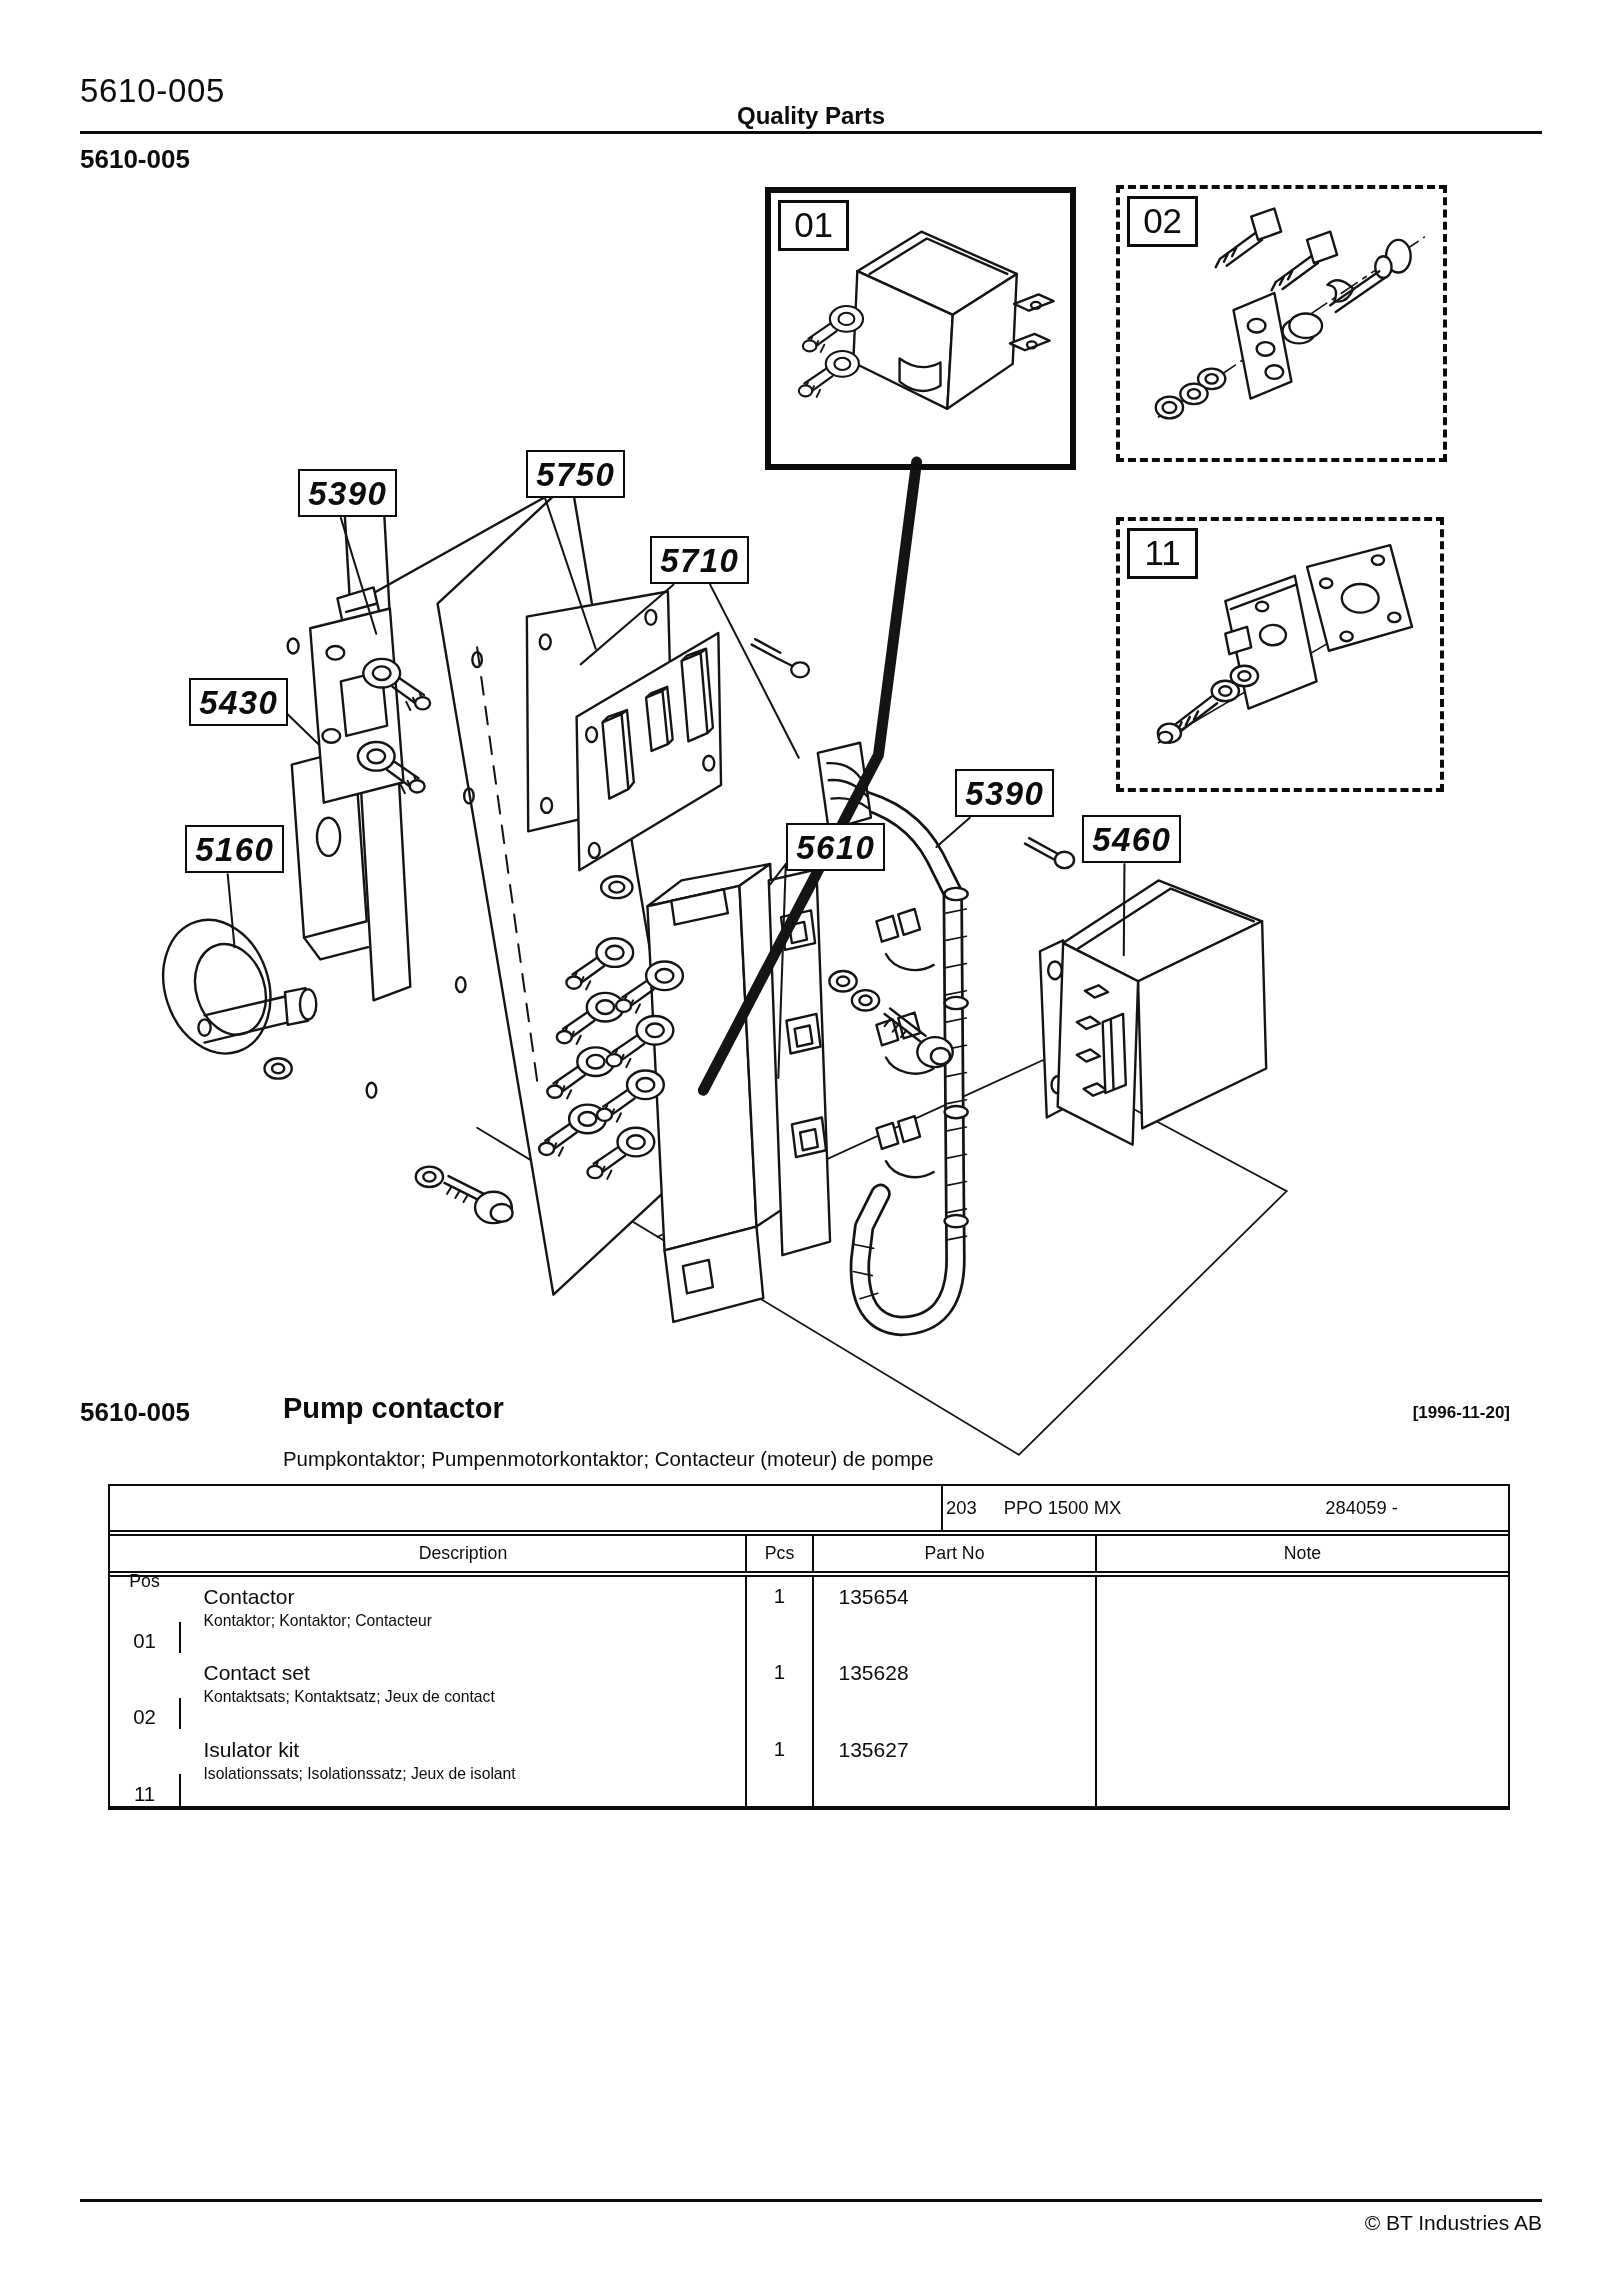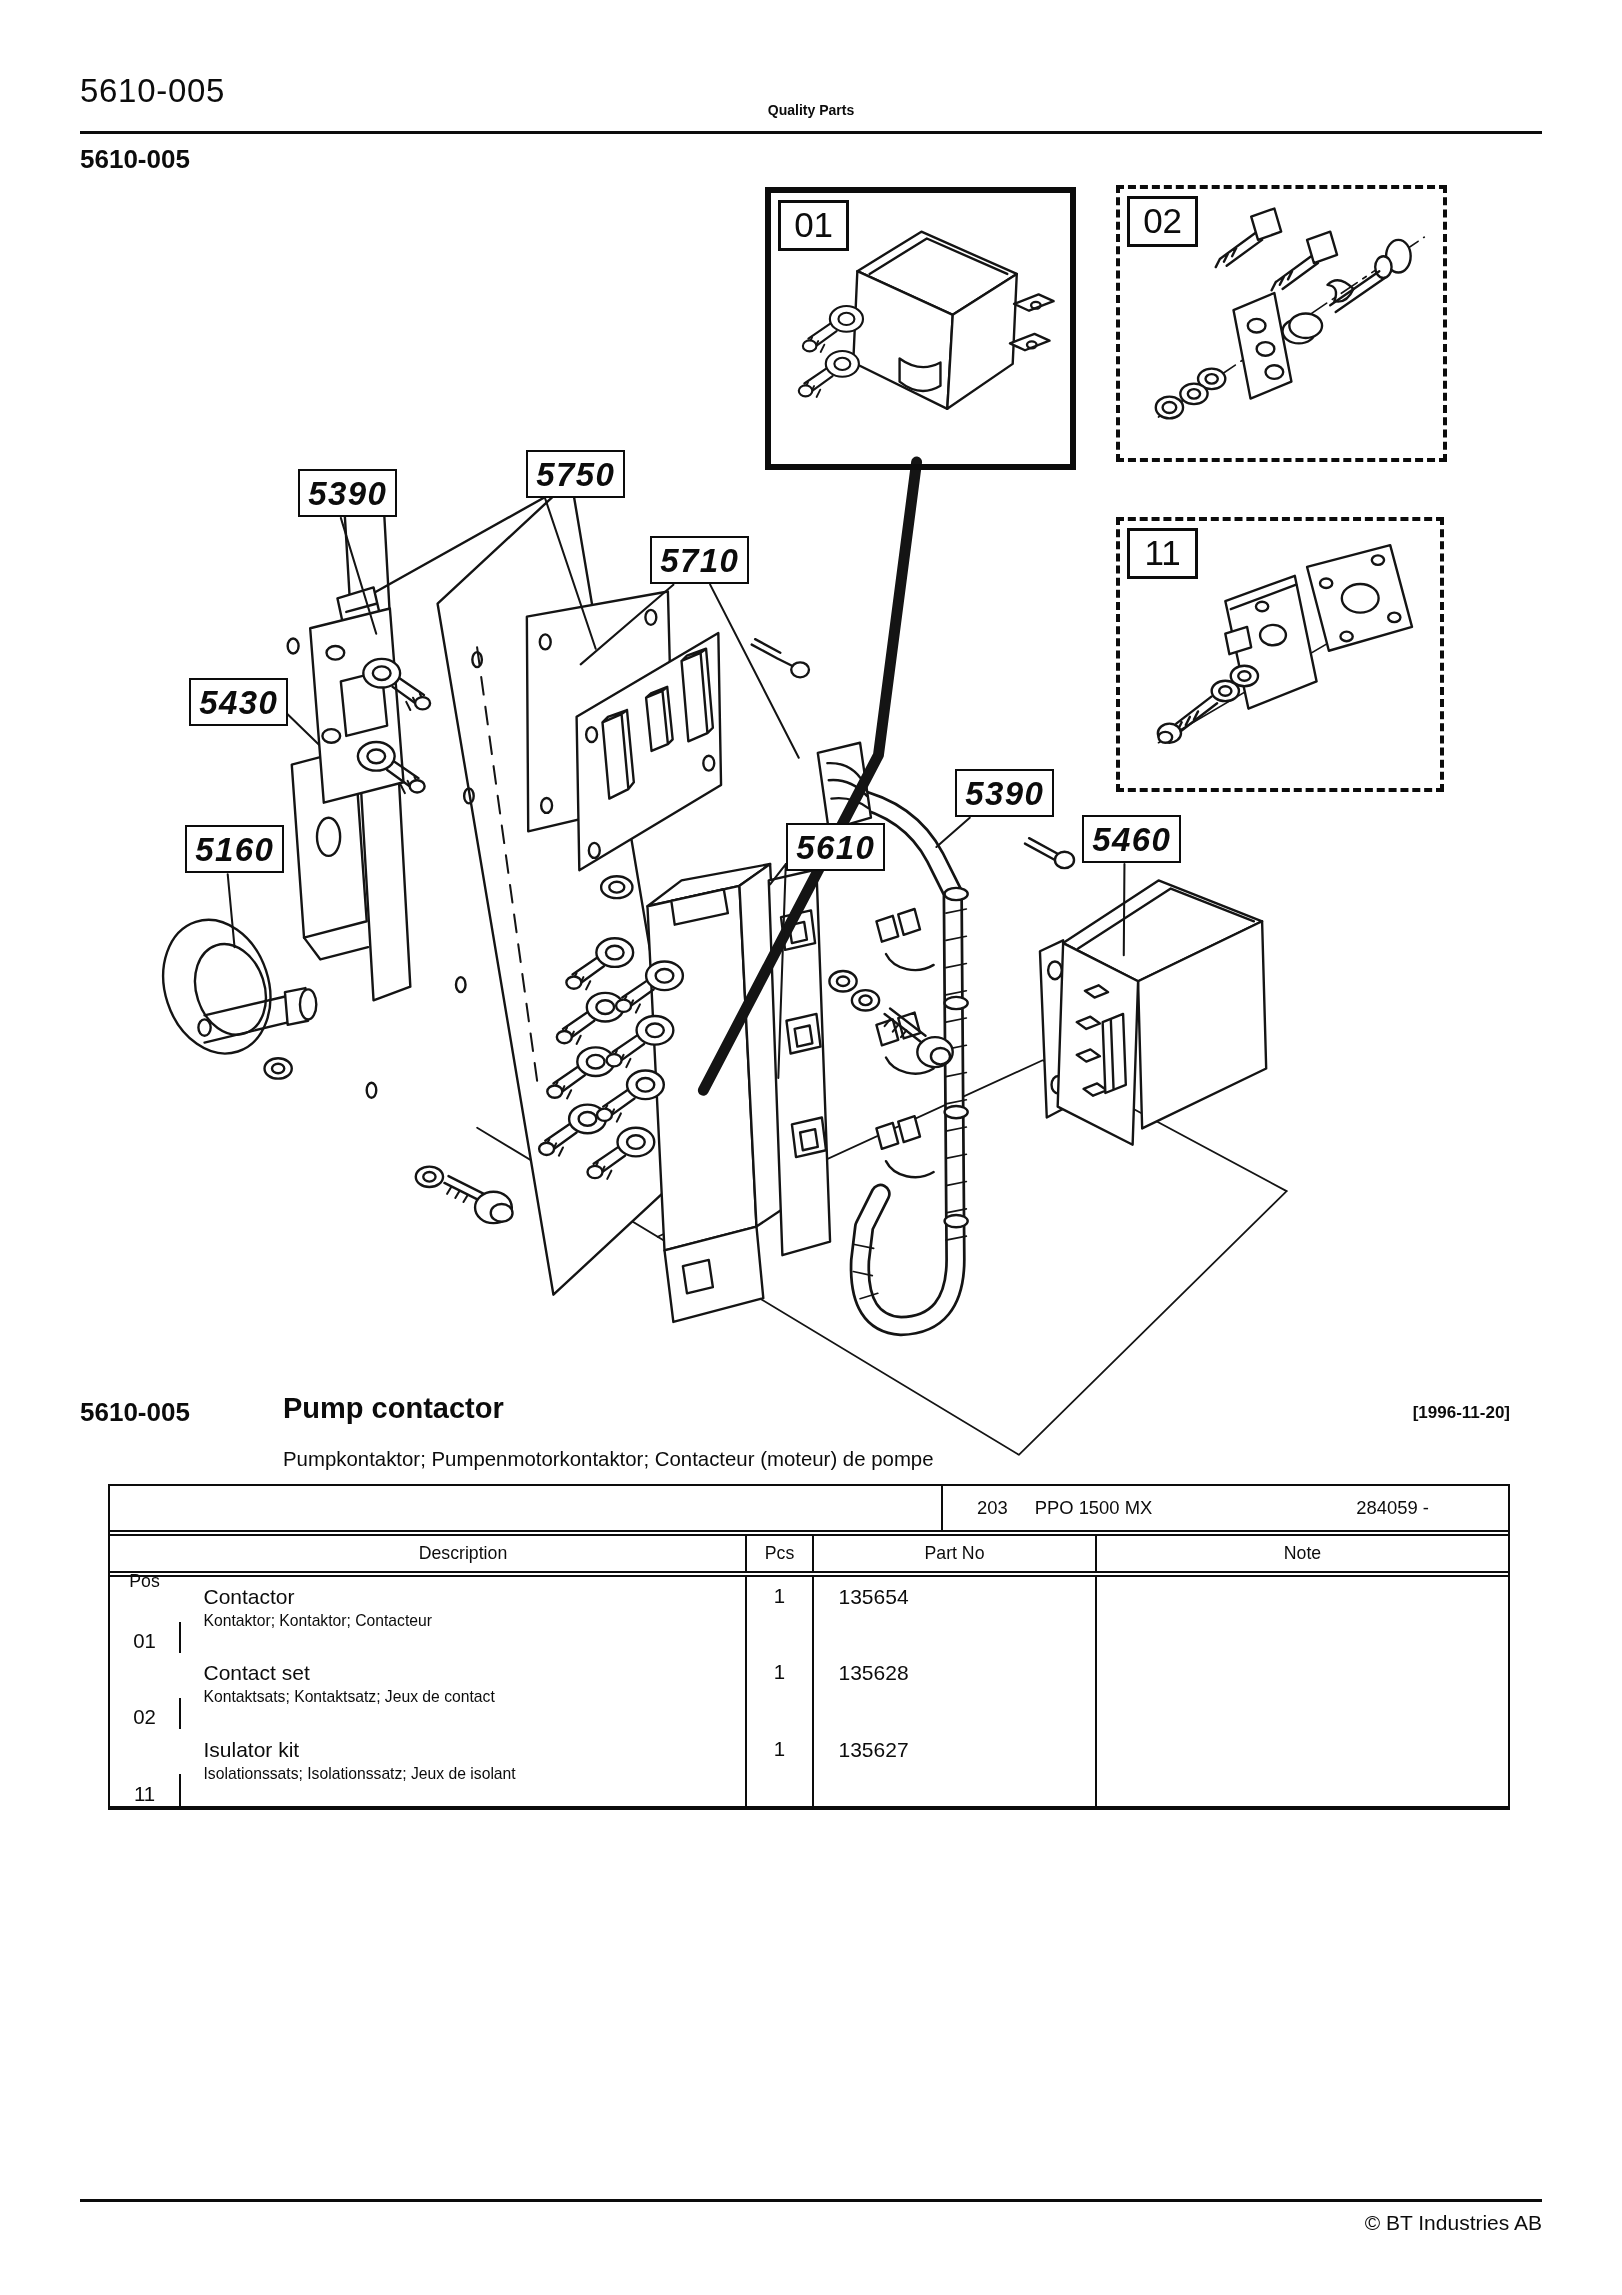--- a/index.html
+++ b/index.html
@@ -2,21 +2,21 @@
 <html style="font-size:11px"><head>
 <meta charset="utf-8">
 <style>
   html,body{margin:0;padding:0;background:#777;}
   .page{
     position:relative;width:1622px;height:2295px;background:#ffffff;
     font-family:"Liberation Sans", sans-serif;color:#0c0c0c;overflow:hidden;
   }
   
   .doc-id{position:absolute;left:80px;top:72px;font-size:33px;letter-spacing:0.7px;}
-  .center-title{position:absolute;left:80px;width:1462px;top:102px;text-align:center;font-size:14px;font-weight:bold;}
+  .center-title{position:absolute;left:80px;width:1462px;top:102px;text-align:center;font-size:24px;font-weight:bold;}
   .rule-top{position:absolute;left:80px;top:131px;width:1462px;height:3.4px;background:#0c0c0c;}
   .section-id-top{position:absolute;left:80px;top:144px;font-size:26px;font-weight:bold;}
   
   .diagram{position:absolute;left:0;top:0;width:1622px;height:2295px;}
   svg.art{position:absolute;left:0;top:0;}
   .frame{position:absolute;background:transparent;}
   .frame.solid{border:6.1px solid #0c0c0c;}
   .frame.dashed{border:4.8px dashed #0c0c0c;}
   .inset-label{
     position:absolute;left:6.8px;top:6.8px;min-width:52px;padding:1.4px 6.8px;height:42px;
@@ -31,21 +31,21 @@
   .sec-id{position:absolute;left:80px;top:1397px;font-size:26px;font-weight:bold;}
   .sec-title{position:absolute;left:283px;top:1392px;font-size:29px;font-weight:bold;}
   .sec-date{position:absolute;right:112px;top:1403px;font-size:17px;font-weight:bold;padding-left:36px;}
   .sec-sub{position:absolute;left:283px;top:1448px;font-size:20.4px;}
   
   .ptable{position:absolute;left:108px;top:1484px;width:1402px;border:2.7px solid #0c0c0c;border-bottom:4.8px solid #0c0c0c;box-sizing:border-box;}
   .ptable *{box-sizing:border-box;}
   .model-row{display:flex;height:50px;border-bottom:6.8px double #0c0c0c;}
   .model-spacer{width:833px;border-right:2px solid #0c0c0c;}
   .model-info{flex:1;display:flex;align-items:center;font-size:18.4px;}
-  .model-code{margin-left:34px;}
+  .model-code{margin-left:3px;}
   .model-name{margin-left:27px;}
   .model-serial{margin-left:204px;}
   .head-row{display:flex;height:41px;border-bottom:6.8px double #0c0c0c;}
   .hcell{display:flex;align-items:center;justify-content:center;font-size:17.7px;}
   .trow{display:flex;}
   .c-pos{width:71px;border-right:2px solid #0c0c0c;margin-top:45px;}
   .c-desc{width:566px;border-right:2px solid #0c0c0c;}
   .c-pcs{width:67px;border-right:2px solid #0c0c0c;}
   .c-part{width:283px;border-right:2px solid #0c0c0c;}
   .c-note{flex:1;}

